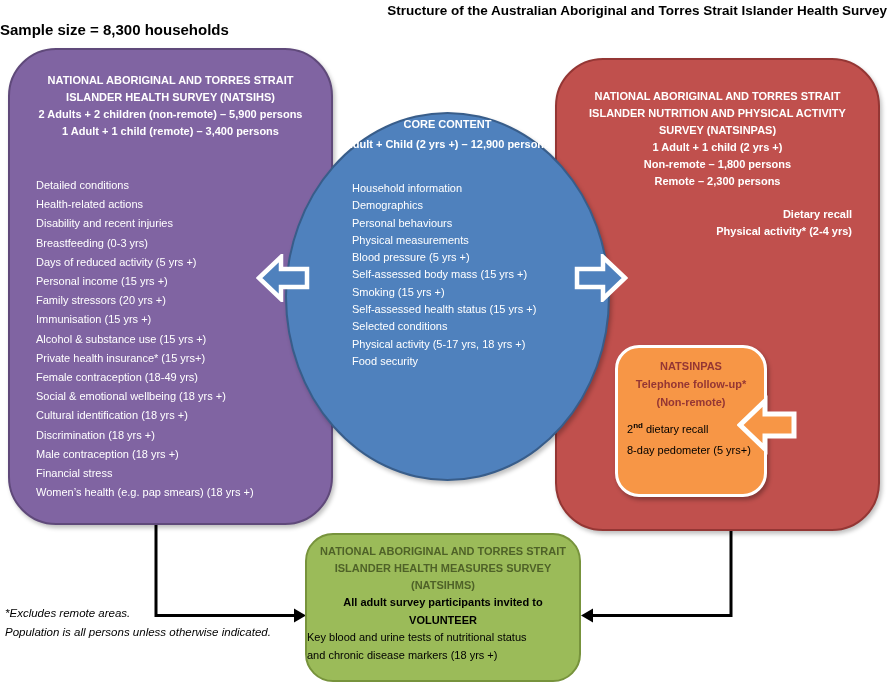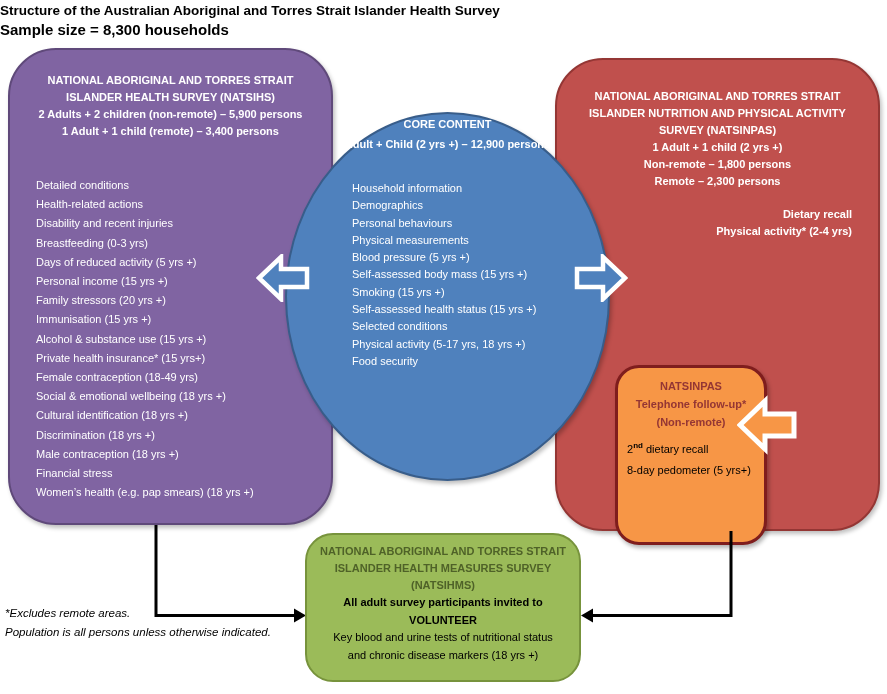--- a/index.html
+++ b/index.html
@@ -1,20 +1,20 @@
 <!DOCTYPE html>
 <html><head>
 <meta charset="utf-8">
 <style>
   * { margin:0; padding:0; box-sizing:border-box; }
   html,body { background:#fff; }
   body { font-family:"Liberation Sans", sans-serif; }
   #stage { position:relative; width:887px; height:694px; background:#fff; overflow:hidden; }
 
-  .page-title { position:absolute; top:3px; left:0; width:887px; text-align:left;
+  .page-title { position:absolute; top:3px; left:0; width:887px; text-align:right;
     font-size:13.5px; font-weight:bold; color:#000; }
   .page-subtitle { position:absolute; top:21px; left:0; width:887px; text-align:left;
     font-size:15px; font-weight:bold; color:#000; }
 
   .bigbox { position:absolute; border-radius:48px; box-shadow:2px 3px 4px rgba(0,0,0,0.25); }
   #natsihs-box { left:8px; top:48px; width:325px; height:477px;
     background:#8064A2; border:2px solid #5F497A; }
   #natsinpas-box { left:555px; top:58px; width:325px; height:473px;
     background:#C0504D; border:2px solid #943634; }
 
@@ -28,35 +28,35 @@
 
   .wlist { color:#fff; font-size:11px; line-height:19.2px; }
   #natsihs-box .wlist { margin:36px 0 0 26px; }
 
   #core-ellipse .hdr { line-height:20px; }
   #core-ellipse .wlist { margin:26px 0 0 65px; line-height:17.3px; }
 
   .rightlist { text-align:right; font-weight:bold; color:#fff; font-size:11px;
     line-height:17px; margin:16px 26px 0 0; }
 
-  #followup-box { position:absolute; left:58px; top:285px; width:152px; height:180px;
-    background:#F79646; border:3px solid #7f1d1d; border-radius:24px;
-    box-shadow:2px 3px 4px rgba(0,0,0,0.3);margin-top:20px; }
+  #followup-box { position:absolute; left:58px; top:285px; width:152px; height:152px;
+    background:#F79646; border:3px solid #ffffff; border-radius:24px;
+    box-shadow:2px 3px 4px rgba(0,0,0,0.3); }
   #followup-box .fhdr { margin-top:9px; text-align:center; font-weight:bold;
     color:#943634; font-size:11px; line-height:18px; }
   #followup-box .fbody { margin:4px 0 0 9px; color:#000; font-size:11px; line-height:21px; }
   #followup-box sup { font-size:8px; font-weight:bold; }
 
   #natsihms-box { position:absolute; left:305px; top:533px; width:276px; height:149px;
     background:#9BBB59; border:2.5px solid #77933C; border-radius:28px; z-index:4; }
   #natsihms-box .ghdr { margin-top:8px; text-align:center; font-weight:bold;
     color:#4F6228; font-size:11px; line-height:17px; }
   #natsihms-box .gbold { text-align:center; font-weight:bold; color:#000;
     font-size:11px; line-height:17.5px; }
-  #natsihms-box .gbody { text-align:center; color:#000; font-size:11px; line-height:17.5px; }
+  #natsihms-box .gbody { color:#000; font-size:11px; line-height:17.5px; }
 
   .block-arrow { position:absolute; z-index:5; }
   #connector-layer { position:absolute; left:0; top:0; width:887px; height:694px;
     z-index:2; pointer-events:none; }
 
   #footnote { position:absolute; left:5px; top:604px; color:#000; font-size:11.5px;
     line-height:19px; z-index:4;font-style:italic; }
 </style>
 </head>
 <body>

